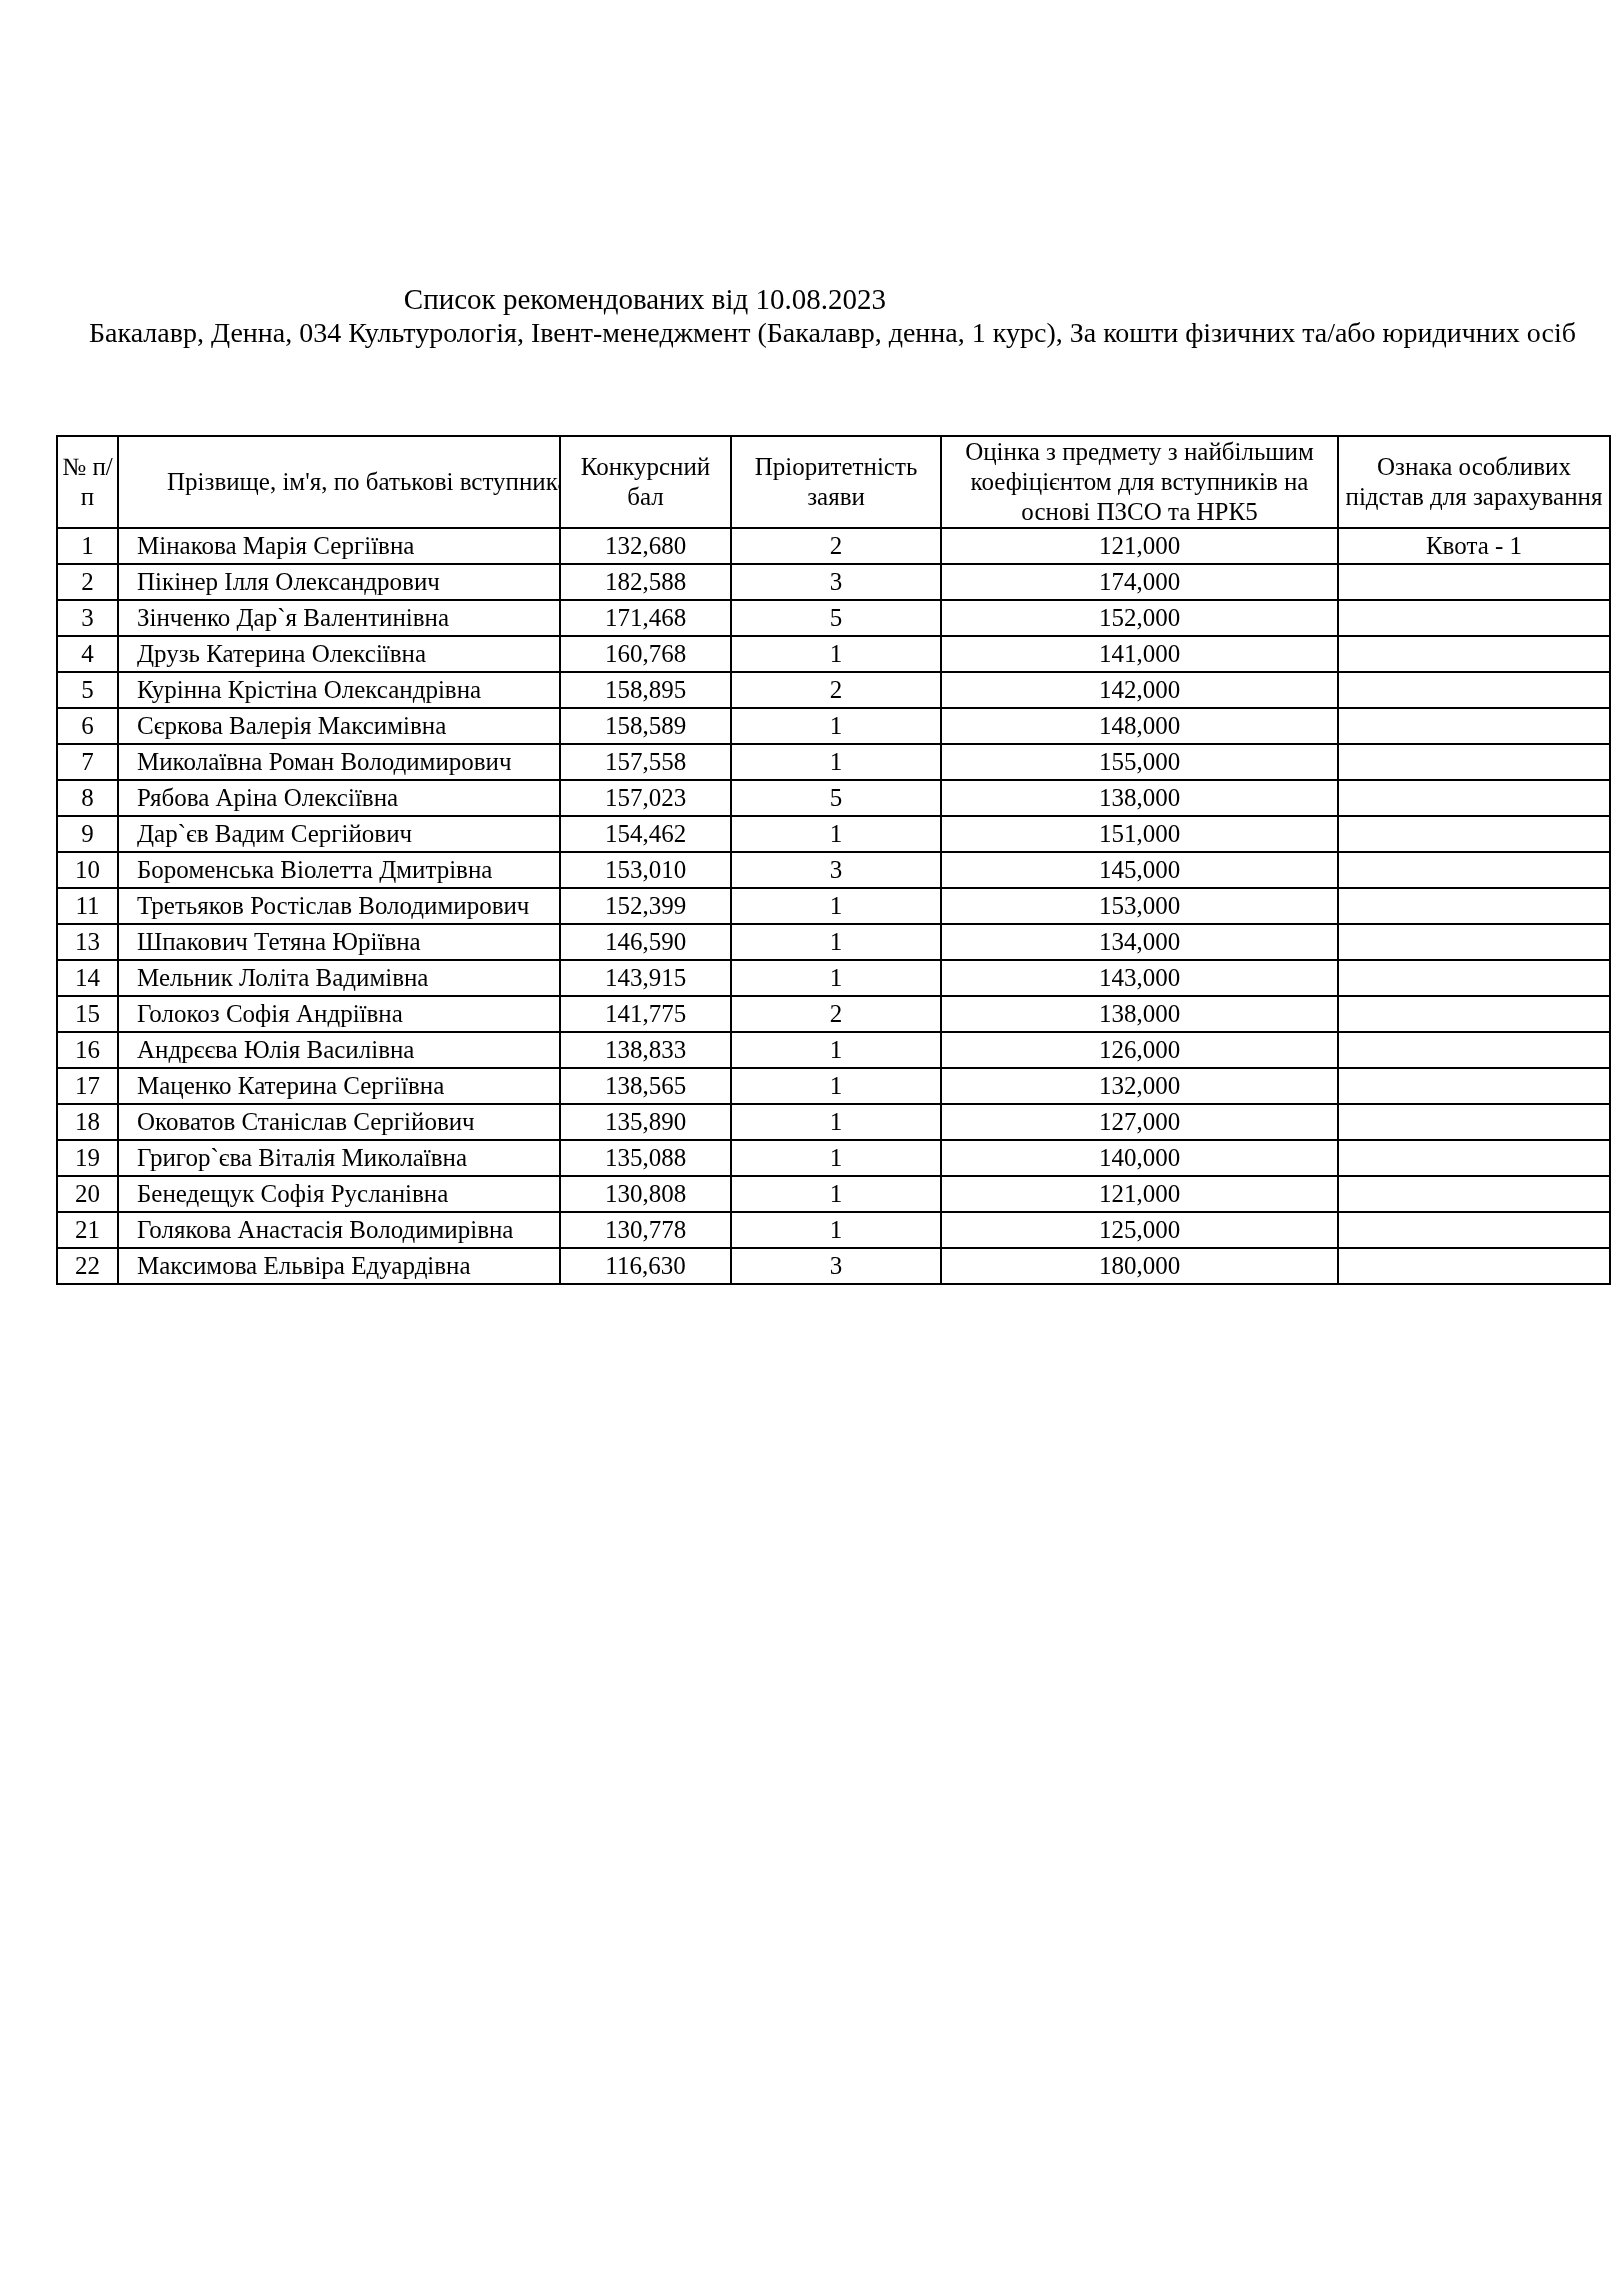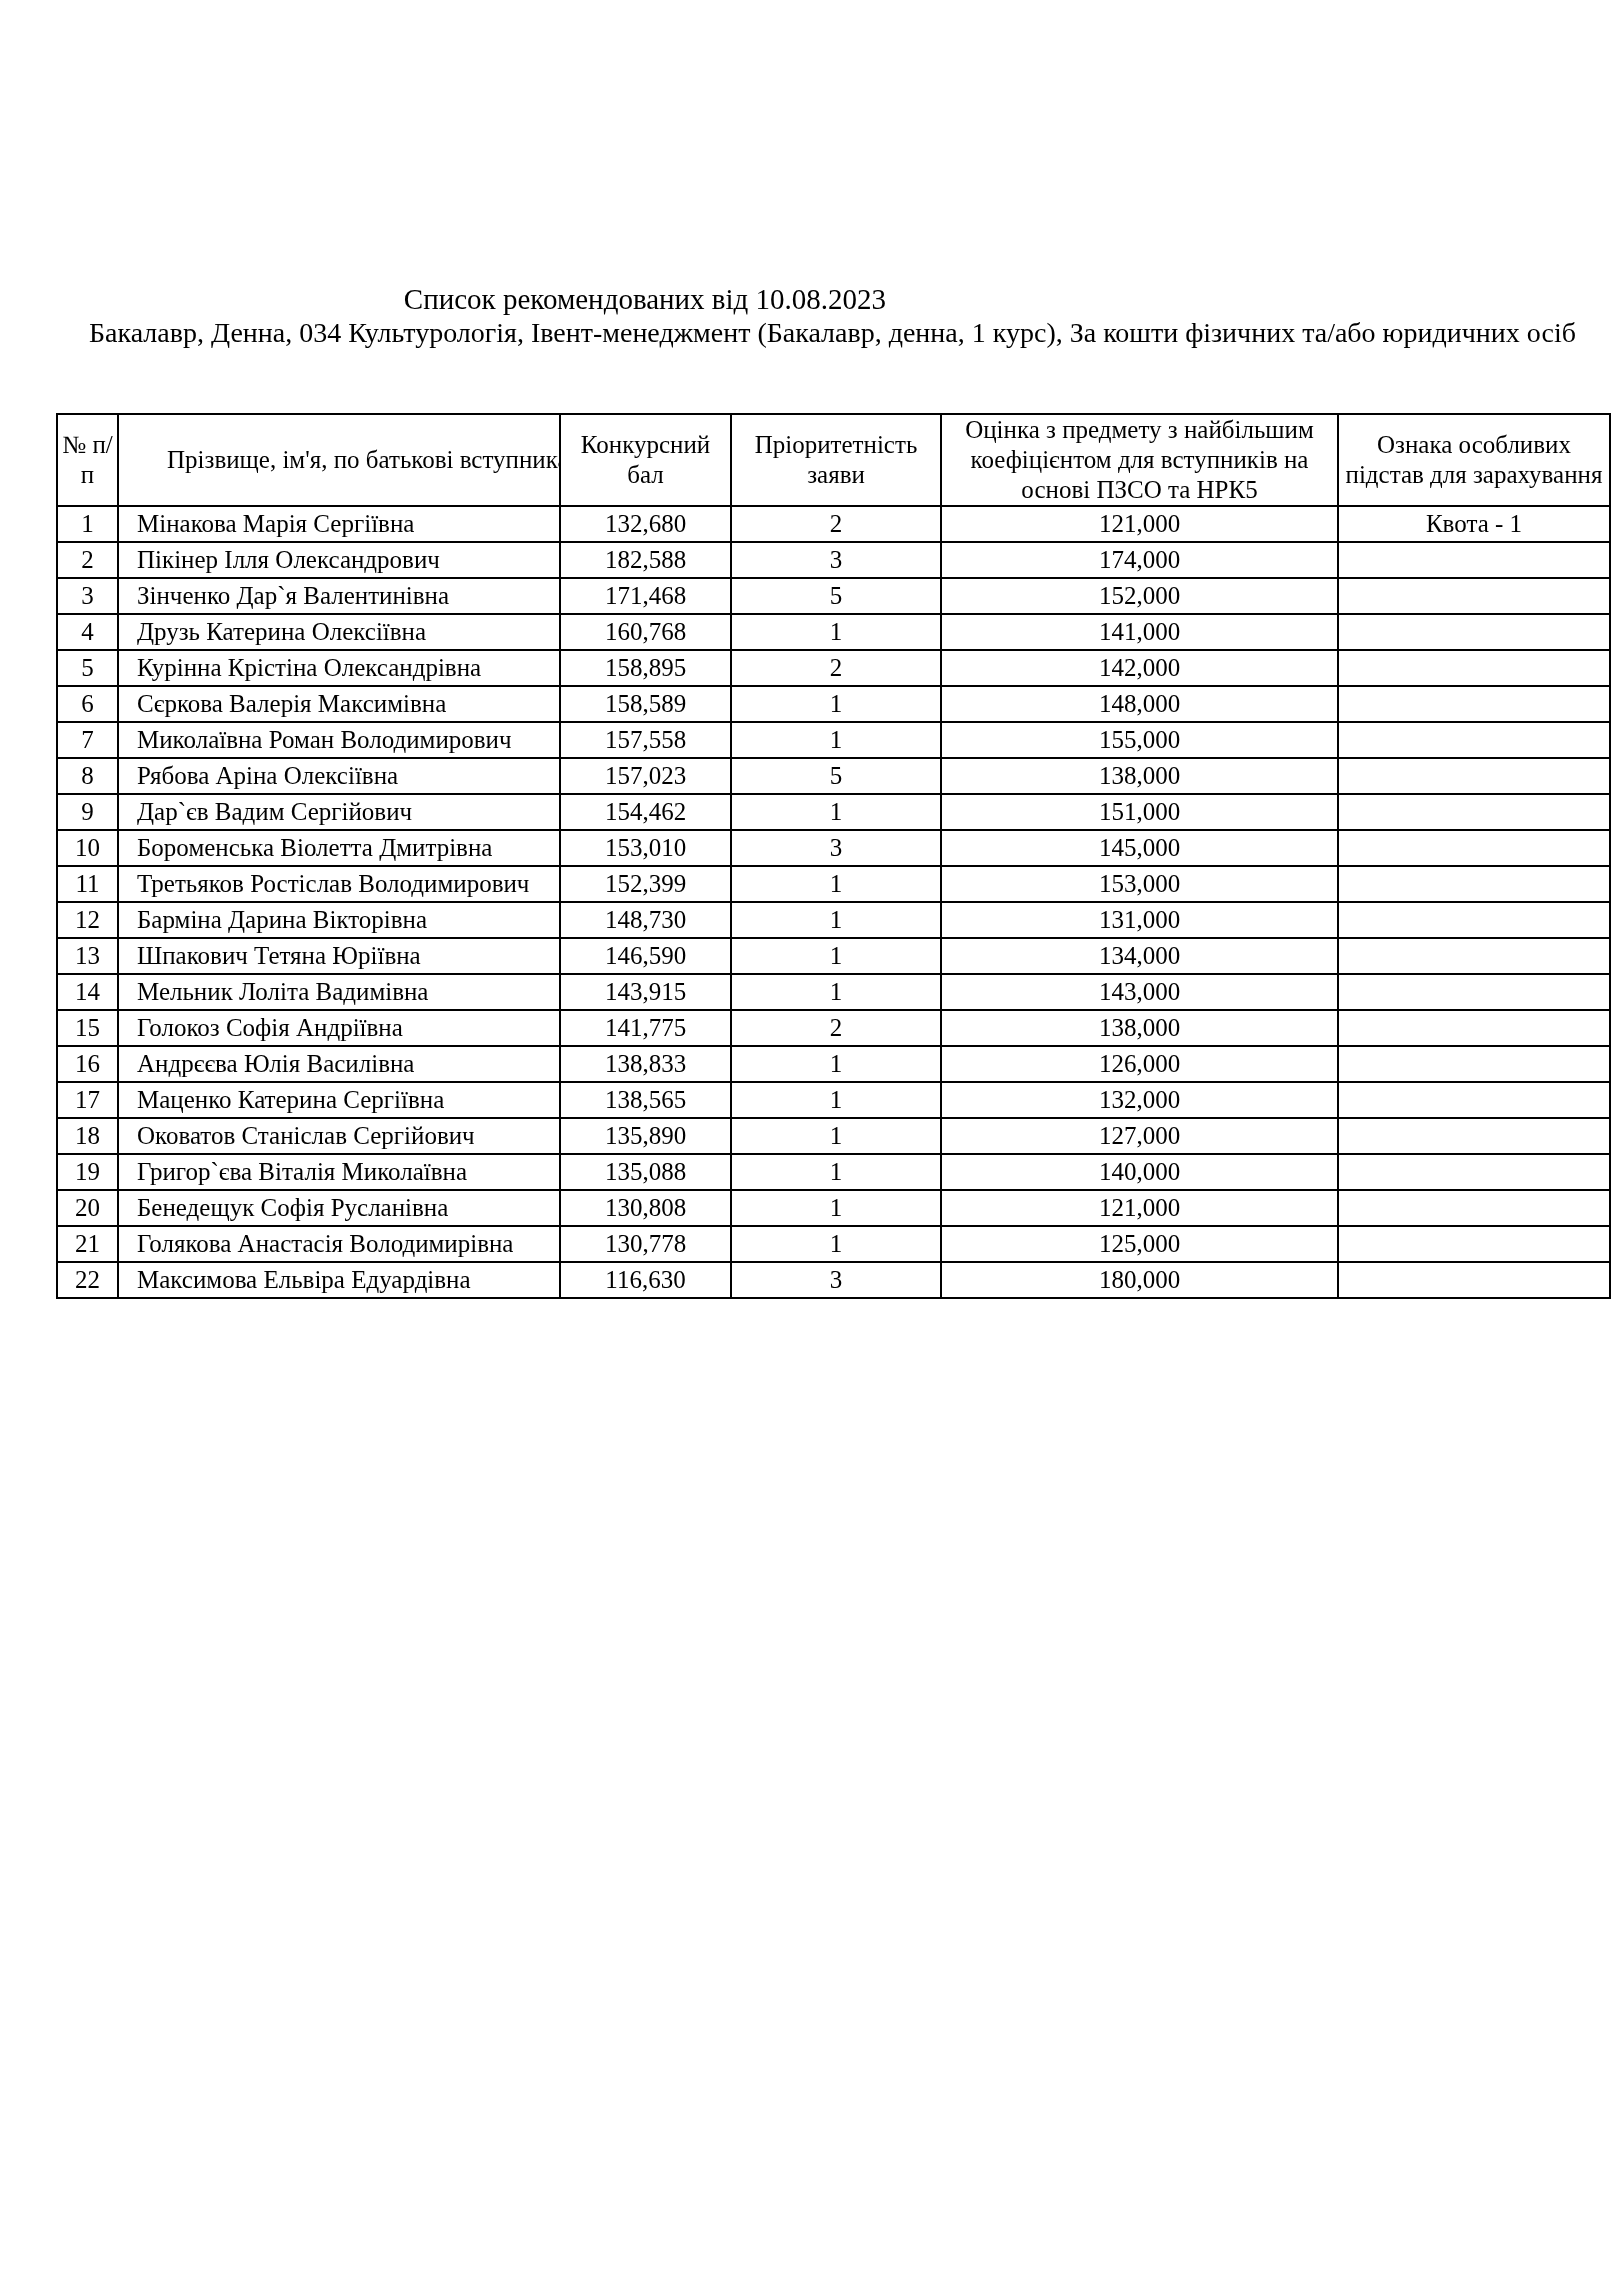--- a/index.html
+++ b/index.html
@@ -2,21 +2,21 @@
 <html style="font-size:10.5px"><head>
 <meta charset="utf-8">
 <style>
   html, body { margin: 0; padding: 0; background: #ffffff; }
   body { width: 1623px; height: 2295px; position: relative; overflow: hidden;
          font-family: "Liberation Serif", "DejaVu Serif", serif; color: #000; }
   .title { position: absolute; left: 0; width: 1290px; top: 283px; text-align: center;
            font-size: 29px; line-height: 33px; }
   .subtitle { position: absolute; left: 56px; width: 1557px; top: 315px;
               font-size: 28px; line-height: 35px; font-weight: normal; text-indent: 33px; }
-  table.list { position: absolute; left: 56px; top: 413px; border-collapse: collapse;
+  table.list { position: absolute; left: 56px; top: 435px; border-collapse: collapse;
                table-layout: fixed; width: 1553px; font-size: 25px; }
   table.list th, table.list td { border: 2.6px solid #000; padding: 0 2.6px; overflow: hidden;
                white-space: nowrap; }
   table.list th { font-weight: normal; height: 89px; line-height: 30px; white-space: normal;
                   text-align: center; vertical-align: middle; }
   table.list th.name-h { text-align: left; white-space: nowrap; padding-left: 48px; }
   table.list td { height: 34px; line-height: 34px; text-align: center; }
   table.list td.name { text-align: left; padding-left: 18px; }
   col.c1 { width: 61px; } col.c2 { width: 442px; } col.c3 { width: 171px; }
   col.c4 { width: 210px; } col.c5 { width: 397px; } col.c6 { width: 272px; }
@@ -129,28 +129,20 @@
       </tr>
       <tr>
         <td>11</td>
         <td class="name">Третьяков Ростіслав Володимирович</td>
         <td>152,399</td>
         <td>1</td>
         <td>153,000</td>
         <td></td>
       </tr>
       <tr>
-        <td>12</td>
-        <td class="name">Барміна Дарина Вікторівна</td>
-        <td>148,730</td>
-        <td>1</td>
-        <td>131,000</td>
-        <td></td>
-      </tr>
-      <tr>
         <td>13</td>
         <td class="name">Шпакович Тетяна Юріївна</td>
         <td>146,590</td>
         <td>1</td>
         <td>134,000</td>
         <td></td>
       </tr>
       <tr>
         <td>14</td>
         <td class="name">Мельник Лоліта Вадимівна</td>

